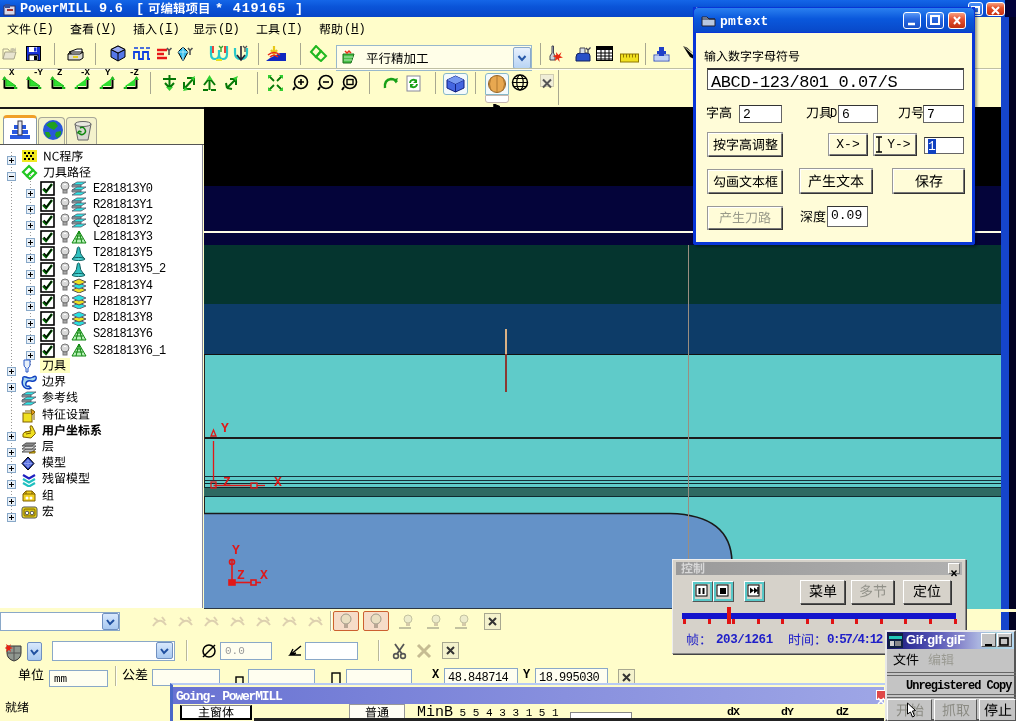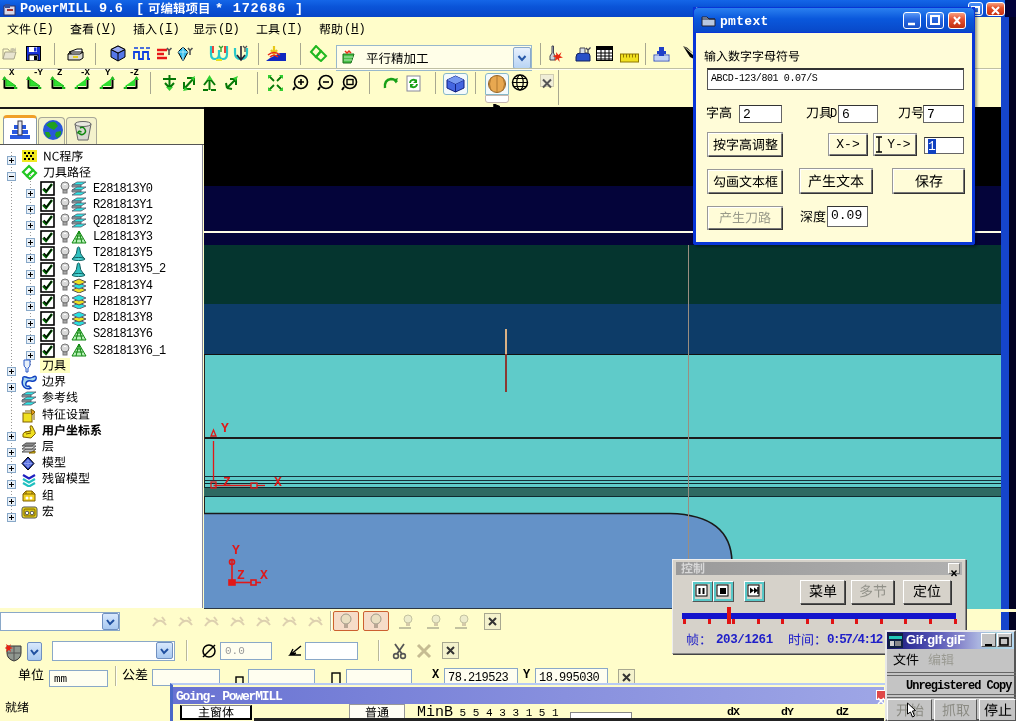--- a/index.html
+++ b/index.html
@@ -17,21 +17,21 @@
       </svg></div>
 <div class="abs mono" style="left:20px;top:1px;color:#fff;font-weight:bold;font-size:13.5px;letter-spacing:-0.2px;white-space:nowrap">PowerMILL 9.6</div>
     <div class="abs mono" style="left:136px;top:1px;color:#fff;font-weight:bold;font-size:13.5px;white-space:nowrap">[</div>
     <div class="abs" style="left:148px;top:2px"><svg class="" width="62" height="14" viewBox="0 0 62 14" fill="#fff" style="vertical-align:top">
         <path transform="translate(0.0,11.0) scale(0.0125,-0.0125)" d="M48 783V661H712V64C712 43 704 36 681 36C657 36 569 35 497 39C516 6 541 -53 548 -88C651 -88 724 -86 773 -66C821 -46 838 -10 838 62V661H954V783ZM257 435H449V274H257ZM141 549V84H257V160H567V549Z"></path>
         <path transform="translate(12.5,11.0) scale(0.0125,-0.0125)" d="M59 413C74 421 97 427 174 437C145 388 119 351 106 334C77 297 56 273 32 268C44 240 62 190 67 169C89 184 127 197 341 249C337 272 334 315 335 345L211 319C272 403 330 500 376 594L284 649C269 612 251 575 232 539L161 534C213 617 263 718 298 815L186 854C157 736 97 609 78 577C58 544 43 522 23 517C36 488 53 435 59 413ZM590 825C600 802 612 774 621 748H403V530C403 408 397 239 346 96L324 187C215 142 102 96 27 70L55 -39L345 92C332 56 316 22 297 -9C321 -20 369 -56 387 -76C440 9 471 119 489 229V-80H580V130H626V-60H699V130H740V-58H812V130H854V14C854 6 852 4 846 4C841 4 828 4 813 4C824 -18 835 -55 837 -81C871 -81 896 -79 918 -64C940 -49 944 -25 944 12V424H509L511 483H928V748H753C742 781 723 825 706 858ZM626 328V221H580V328ZM699 328H740V221H699ZM812 328H854V221H812ZM511 651H817V579H511Z"></path>
         <path transform="translate(25.0,11.0) scale(0.0125,-0.0125)" d="M573 736H784V674H573ZM464 820V589H900V820ZM73 310C81 319 118 325 149 325H229V213C153 202 83 192 28 185L52 70L229 102V-87H339V122L421 138L415 241L339 230V325H401V433H339V574H229V433H172C197 492 221 558 242 628H415V741H273C280 770 286 800 292 829L177 850C172 814 166 777 158 741H38V628H131C114 563 97 512 89 491C71 446 58 418 37 412C49 384 67 331 73 310ZM779 451V396H579V451ZM395 98 413 -7 779 24V-89H890V34L965 41L966 139L890 133V451H956V549H414V451H469V102ZM779 312V259H579V312ZM779 175V124L579 110V175Z"></path>
         <path transform="translate(37.5,11.0) scale(0.0125,-0.0125)" d="M600 483V279C600 181 566 66 298 0C325 -23 360 -67 375 -92C657 -5 721 139 721 277V483ZM686 72C758 27 852 -41 896 -85L976 -4C928 39 831 103 760 144ZM19 209 48 82C146 115 270 158 388 201L374 301L271 274V628H370V742H36V628H152V243ZM411 626V154H528V521H790V157H913V626H681L722 704H963V811H383V704H582C574 678 565 651 555 626Z"></path>
         <path transform="translate(50.0,11.0) scale(0.0125,-0.0125)" d="M262 450H726V332H262ZM262 564V678H726V564ZM262 218H726V101H262ZM141 795V-79H262V-16H726V-79H854V795Z"></path>
       </svg></div>
-    <div class="abs mono" style="left:215px;top:1px;color:#fff;font-weight:bold;font-size:13.5px;letter-spacing:0.8px;white-space:nowrap">* 172686 ]</div>
+    <div class="abs mono" style="left:215px;top:1px;color:#fff;font-weight:bold;font-size:13.5px;letter-spacing:0.8px;white-space:nowrap">* 419165 ]</div>
     <div class="abs" style="left:968px;top:2px;width:15px;height:14px;background:linear-gradient(#4a90f8,#2060d8);border:1px solid #fff;border-radius:3px"><svg width="13" height="12">
         <rect x="3" y="2" width="7" height="6" fill="none" stroke="#fff" stroke-width="2"></rect>
       </svg></div>
 <div class="abs" style="left:986px;top:2px;width:19px;height:14px;background:linear-gradient(#f8a080,#e25028 40%,#c83010);border:1px solid #fff;border-radius:3px"><svg width="17" height="12">
         <path d="M5 2 L12 9 M12 2 L5 9" stroke="#fff" stroke-width="2"></path>
       </svg></div>
 <div class="abs" style="left:1005px;top:0px;width:11px;height:17px;background:#01013a"></div>
 <div class="abs" style="left:7px;top:23px"><svg class="" width="24" height="14" viewBox="0 0 24 14" fill="#000" style="vertical-align:top">
         <path transform="translate(0.0,10.6) scale(0.0120,-0.0120)" d="M423 823C453 774 485 707 497 666L580 693C566 734 531 799 501 847ZM50 664V590H206C265 438 344 307 447 200C337 108 202 40 36 -7C51 -25 75 -60 83 -78C250 -24 389 48 502 146C615 46 751 -28 915 -73C928 -52 950 -20 967 -4C807 36 671 107 560 201C661 304 738 432 796 590H954V664ZM504 253C410 348 336 462 284 590H711C661 455 592 344 504 253Z"></path>
         <path transform="translate(12.0,10.6) scale(0.0120,-0.0120)" d="M317 341V268H604V-80H679V268H953V341H679V562H909V635H679V828H604V635H470C483 680 494 728 504 775L432 790C409 659 367 530 309 447C327 438 359 420 373 409C400 451 425 504 446 562H604V341ZM268 836C214 685 126 535 32 437C45 420 67 381 75 363C107 397 137 437 167 480V-78H239V597C277 667 311 741 339 815Z"></path>
@@ -927,21 +927,21 @@
 <div class="abs" style="left:230px;top:673px;width:14px;height:12px;"><svg width="14" height="12">
         <path d="M1 10 h4" stroke="#555"></path>
         <rect x="6" y="2" width="7" height="9" fill="none" stroke="#000" stroke-width="1.4"></rect>
       </svg></div>
 <div class="abs" style="left:248px;top:669px;width:67px;height:17px;background:#fffef0;border:1px solid #8aa8c8"></div>
 <div class="abs" style="left:331px;top:671px;width:11px;height:13px;"><svg width="11" height="13">
         <rect x="1" y="1" width="8" height="11" fill="none" stroke="#000" stroke-width="1.4"></rect>
       </svg></div>
 <div class="abs" style="left:346px;top:669px;width:66px;height:17px;background:#fffef0;border:1px solid #8aa8c8"></div>
 <div class="abs mono" style="left:432px;top:668px;font-size:12px;font-weight:bold">X</div>
-    <div class="abs" style="left:444px;top:668px;width:74px;height:18px;background:#fffef0;border:1px solid #8aa8c8;font-size:12px;font-family:'Liberation Mono',monospace;padding:2px 3px;letter-spacing:-0.5px">78.219523</div>
+    <div class="abs" style="left:444px;top:668px;width:74px;height:18px;background:#fffef0;border:1px solid #8aa8c8;font-size:12px;font-family:'Liberation Mono',monospace;padding:2px 3px;letter-spacing:-0.5px">48.848714</div>
 <div class="abs mono" style="left:523px;top:668px;font-size:12px;font-weight:bold">Y</div>
     <div class="abs" style="left:535px;top:668px;width:73px;height:18px;background:#fffef0;border:1px solid #8aa8c8;font-size:12px;font-family:'Liberation Mono',monospace;padding:2px 3px;letter-spacing:-0.5px">18.995030</div>
 <div class="abs" style="left:618px;top:669px;width:17px;height:17px;background:#f4f2cc;border:1px solid #a8a890"><svg width="15" height="15">
         <path d="M4 4 l7 7 M11 4 l-7 7" stroke="#333" stroke-width="2"></path>
       </svg></div>
 <div class="abs" style="left:5px;top:701px"><svg class="" width="24" height="14" viewBox="0 0 24 14" fill="#000" style="vertical-align:top">
         <path transform="translate(0.0,10.6) scale(0.0120,-0.0120)" d="M174 508H399V388H174ZM721 432V52C721 -11 728 -27 744 -40C760 -52 785 -56 806 -56C819 -56 856 -56 870 -56C889 -56 913 -54 927 -46C943 -40 953 -27 960 -7C965 13 969 66 971 111C951 117 926 130 912 143C911 92 910 51 907 34C904 18 900 9 893 6C887 2 874 1 863 1C850 1 829 1 820 1C810 1 802 3 795 6C790 10 788 23 788 44V432ZM142 274C123 191 92 108 50 52C65 44 92 25 104 15C145 76 183 170 205 260ZM366 261C398 206 427 131 438 82L495 109C484 157 453 230 420 285ZM768 764C809 719 852 655 869 614L923 648C904 688 860 750 819 793ZM108 570V327H258V2C258 -8 255 -11 245 -11C235 -12 202 -12 165 -11C175 -29 185 -55 188 -74C240 -74 274 -73 297 -63C320 -52 326 -33 326 0V327H469V570ZM222 826C238 793 256 752 267 717H54V650H511V717H345C333 753 311 803 291 842ZM659 838C659 758 659 670 654 581H520V512H649C632 300 582 90 437 -36C456 -47 480 -66 492 -81C645 58 699 285 719 512H954V581H724C729 670 730 757 731 838Z"></path>
         <path transform="translate(12.0,10.6) scale(0.0120,-0.0120)" d="M45 53 59 -18C151 5 272 36 388 66L381 129C256 100 129 70 45 53ZM867 786C847 744 824 704 799 665V720H664V840H593V720H429V653H593V527H377V459H620C541 389 451 330 353 286C368 272 392 242 402 226C434 243 466 260 497 280V-76H568V-36H826V-73H899V360H611C649 391 686 424 720 459H959V527H782C841 598 893 677 936 764ZM664 653H791C761 608 727 566 690 527H664ZM568 132H826V28H568ZM568 193V296H826V193ZM61 423C76 430 100 436 227 452C182 386 140 333 122 313C91 276 68 251 46 247C55 230 66 196 69 182C88 194 121 203 352 250C350 265 350 293 352 312L173 280C250 369 325 479 390 590L331 625C312 588 290 551 268 516L133 502C191 588 249 700 292 807L224 838C186 717 116 586 93 553C72 519 56 494 38 491C47 472 58 438 61 423Z"></path>
       </svg></div>
     <div class="abs" style="left:170px;top:683px;width:720px;height:38px;background:#fffdca;border-top:2px solid #b8ccf4;border-left:3px solid #4a68c8"></div>
@@ -1044,21 +1044,21 @@
         <path transform="translate(0.0,10.6) scale(0.0120,-0.0120)" d="M734 447V85H793V447ZM861 484V5C861 -6 857 -9 846 -10C833 -10 793 -10 747 -9C757 -27 765 -54 767 -71C826 -71 866 -70 890 -60C915 -49 922 -31 922 5V484ZM71 330C79 338 108 344 140 344H219V206C152 190 90 176 42 167L59 96L219 137V-79H285V154L368 176L362 239L285 221V344H365V413H285V565H219V413H132C158 483 183 566 203 652H367V720H217C225 756 231 792 236 827L166 839C162 800 157 759 150 720H47V652H137C119 569 100 501 91 475C77 430 65 398 48 393C56 376 67 344 71 330ZM659 843C593 738 469 639 348 583C366 568 386 545 397 527C424 541 451 557 477 574V532H847V581C872 566 899 551 926 537C935 557 956 581 974 596C869 641 774 698 698 783L720 816ZM506 594C562 635 615 683 659 734C710 678 765 633 826 594ZM614 406V327H477V406ZM415 466V-76H477V130H614V-1C614 -10 612 -12 604 -13C594 -13 568 -13 537 -12C546 -30 554 -57 556 -74C599 -74 630 -74 651 -63C672 -52 677 -33 677 -1V466ZM477 269H614V187H477Z"></path>
         <path transform="translate(12.0,10.6) scale(0.0120,-0.0120)" d="M295 755C361 709 412 653 456 591C391 306 266 103 41 -13C61 -27 96 -58 110 -73C313 45 441 229 517 491C627 289 698 58 927 -70C931 -46 951 -6 964 15C631 214 661 590 341 819Z"></path>
         <path transform="translate(24.0,10.6) scale(0.0120,-0.0120)" d="M443 821C425 782 393 723 368 688L417 664C443 697 477 747 506 793ZM88 793C114 751 141 696 150 661L207 686C198 722 171 776 143 815ZM410 260C387 208 355 164 317 126C279 145 240 164 203 180C217 204 233 231 247 260ZM110 153C159 134 214 109 264 83C200 37 123 5 41 -14C54 -28 70 -54 77 -72C169 -47 254 -8 326 50C359 30 389 11 412 -6L460 43C437 59 408 77 375 95C428 152 470 222 495 309L454 326L442 323H278L300 375L233 387C226 367 216 345 206 323H70V260H175C154 220 131 183 110 153ZM257 841V654H50V592H234C186 527 109 465 39 435C54 421 71 395 80 378C141 411 207 467 257 526V404H327V540C375 505 436 458 461 435L503 489C479 506 391 562 342 592H531V654H327V841ZM629 832C604 656 559 488 481 383C497 373 526 349 538 337C564 374 586 418 606 467C628 369 657 278 694 199C638 104 560 31 451 -22C465 -37 486 -67 493 -83C595 -28 672 41 731 129C781 44 843 -24 921 -71C933 -52 955 -26 972 -12C888 33 822 106 771 198C824 301 858 426 880 576H948V646H663C677 702 689 761 698 821ZM809 576C793 461 769 361 733 276C695 366 667 468 648 576Z"></path>
         <path transform="translate(36.0,10.6) scale(0.0120,-0.0120)" d="M460 363V300H69V228H460V14C460 0 455 -5 437 -6C419 -6 354 -6 287 -4C300 -24 314 -58 319 -79C404 -79 457 -78 492 -67C528 -54 539 -32 539 12V228H930V300H539V337C627 384 717 452 779 516L728 555L711 551H233V480H635C584 436 519 392 460 363ZM424 824C443 798 462 765 475 736H80V529H154V664H843V529H920V736H563C549 769 523 814 497 847Z"></path>
         <path transform="translate(48.0,10.6) scale(0.0120,-0.0120)" d="M460 363V300H69V228H460V14C460 0 455 -5 437 -6C419 -6 354 -6 287 -4C300 -24 314 -58 319 -79C404 -79 457 -78 492 -67C528 -54 539 -32 539 12V228H930V300H539V337C627 384 717 452 779 516L728 555L711 551H233V480H635C584 436 519 392 460 363ZM424 824C443 798 462 765 475 736H80V529H154V664H843V529H920V736H563C549 769 523 814 497 847Z"></path>
         <path transform="translate(60.0,10.6) scale(0.0120,-0.0120)" d="M395 638C465 602 550 547 590 507L636 558C594 598 508 651 439 683ZM356 325C434 285 524 222 567 175L617 225C572 272 480 332 403 370ZM771 722 760 478H262L296 722ZM227 791C217 697 202 587 186 478H57V407H175C157 286 136 171 118 85H720C711 43 701 18 689 5C677 -10 665 -13 645 -13C620 -13 565 -13 502 -7C514 -26 522 -56 523 -76C580 -79 639 -81 675 -77C711 -73 735 -64 758 -31C774 -11 787 24 799 85H915V154H809C817 218 825 300 831 407H943V478H835L848 749C848 760 849 791 849 791ZM732 154H211C223 228 238 315 251 407H755C748 299 741 216 732 154Z"></path>
         <path transform="translate(72.0,10.6) scale(0.0120,-0.0120)" d="M395 277C439 213 495 127 521 76L585 115C557 164 500 247 456 309ZM734 541V432H337V363H734V16C734 -1 728 -5 708 -6C690 -7 623 -7 552 -5C563 -26 574 -57 578 -78C668 -78 727 -77 761 -66C795 -54 807 -32 807 15V363H943V432H807V541ZM260 550C209 441 126 332 41 261C57 246 83 215 93 200C126 229 159 264 190 303V-80H263V405C288 445 311 485 331 526ZM182 843C151 743 98 643 36 578C54 569 85 548 99 536C132 575 164 625 193 680H245C267 634 292 579 306 545L373 568C361 596 339 640 319 680H475V744H223C235 771 246 799 255 826ZM576 843C546 743 491 648 425 586C443 576 474 555 488 543C523 580 557 627 586 680H655C683 639 714 590 728 559L794 586C781 611 758 646 734 680H934V744H617C628 771 638 798 647 826Z"></path>
         <path transform="translate(84.0,10.6) scale(0.0120,-0.0120)" d="M260 732H736V596H260ZM185 799V530H815V799ZM63 440V371H269C249 309 224 240 203 191H727C708 75 688 19 663 -1C651 -9 639 -10 615 -10C587 -10 514 -9 444 -2C458 -23 468 -52 470 -74C539 -78 605 -79 639 -77C678 -76 702 -70 726 -50C763 -18 788 57 812 225C814 236 816 259 816 259H315L352 371H933V440Z"></path>
       </svg></div>
     <div class="abs" style="left:707px;top:68px;width:257px;height:22px;background:#fff;border:1px solid #555;border-top:2px solid #333"></div>
-<div class="abs mono" style="left:711px;top:73px;font-size:10px;color:#000;letter-spacing:-0.4px;white-space:nowrap">ABCD-123/801 0.07/S</div>
+<div class="abs mono" style="left:711px;top:73px;font-size:17px;color:#000;letter-spacing:-0.4px;white-space:nowrap">ABCD-123/801 0.07/S</div>
     <div class="abs" style="left:706px;top:106px"><svg class="" width="26" height="15" viewBox="0 0 26 15" fill="#000" style="vertical-align:top">
         <path transform="translate(0.0,11.4) scale(0.0130,-0.0130)" d="M460 363V300H69V228H460V14C460 0 455 -5 437 -6C419 -6 354 -6 287 -4C300 -24 314 -58 319 -79C404 -79 457 -78 492 -67C528 -54 539 -32 539 12V228H930V300H539V337C627 384 717 452 779 516L728 555L711 551H233V480H635C584 436 519 392 460 363ZM424 824C443 798 462 765 475 736H80V529H154V664H843V529H920V736H563C549 769 523 814 497 847Z"></path>
         <path transform="translate(13.0,11.4) scale(0.0130,-0.0130)" d="M286 559H719V468H286ZM211 614V413H797V614ZM441 826 470 736H59V670H937V736H553C542 768 527 810 513 843ZM96 357V-79H168V294H830V-1C830 -12 825 -16 813 -16C801 -16 754 -17 711 -15C720 -31 731 -54 735 -72C799 -72 842 -72 869 -63C896 -53 905 -37 905 0V357ZM281 235V-21H352V29H706V235ZM352 179H638V85H352Z"></path>
       </svg></div>
     <div class="abs" style="left:739px;top:105px;width:43px;height:18px;background:#fff;border:1px solid #666;border-top:1.5px solid #333;font-size:13px;font-family:'Liberation Mono',monospace;padding:1px 3px">2</div>
 <div class="abs" style="left:806px;top:106px"><svg class="" width="26" height="15" viewBox="0 0 26 15" fill="#000" style="vertical-align:top">
         <path transform="translate(0.0,11.4) scale(0.0130,-0.0130)" d="M86 733V657H390C380 418 350 121 42 -21C64 -37 88 -64 100 -84C421 74 461 393 473 657H826C813 229 795 60 760 24C748 10 735 7 714 7C687 7 619 7 546 14C561 -9 571 -44 573 -67C637 -72 705 -73 743 -69C782 -65 807 -56 832 -23C877 30 890 200 906 689C907 701 907 733 907 733Z"></path>
         <path transform="translate(13.0,11.4) scale(0.0130,-0.0130)" d="M605 84C716 32 832 -32 902 -81L962 -25C887 22 766 86 653 137ZM328 133C266 79 141 12 40 -26C58 -40 83 -65 95 -81C196 -40 319 25 399 88ZM212 792V209H52V141H951V209H802V792ZM284 209V300H727V209ZM284 586H727V501H284ZM284 644V730H727V644ZM284 444H727V357H284Z"></path>
       </svg></div>
     <div class="abs mono" style="left:830px;top:107px;font-size:12px">D</div>

